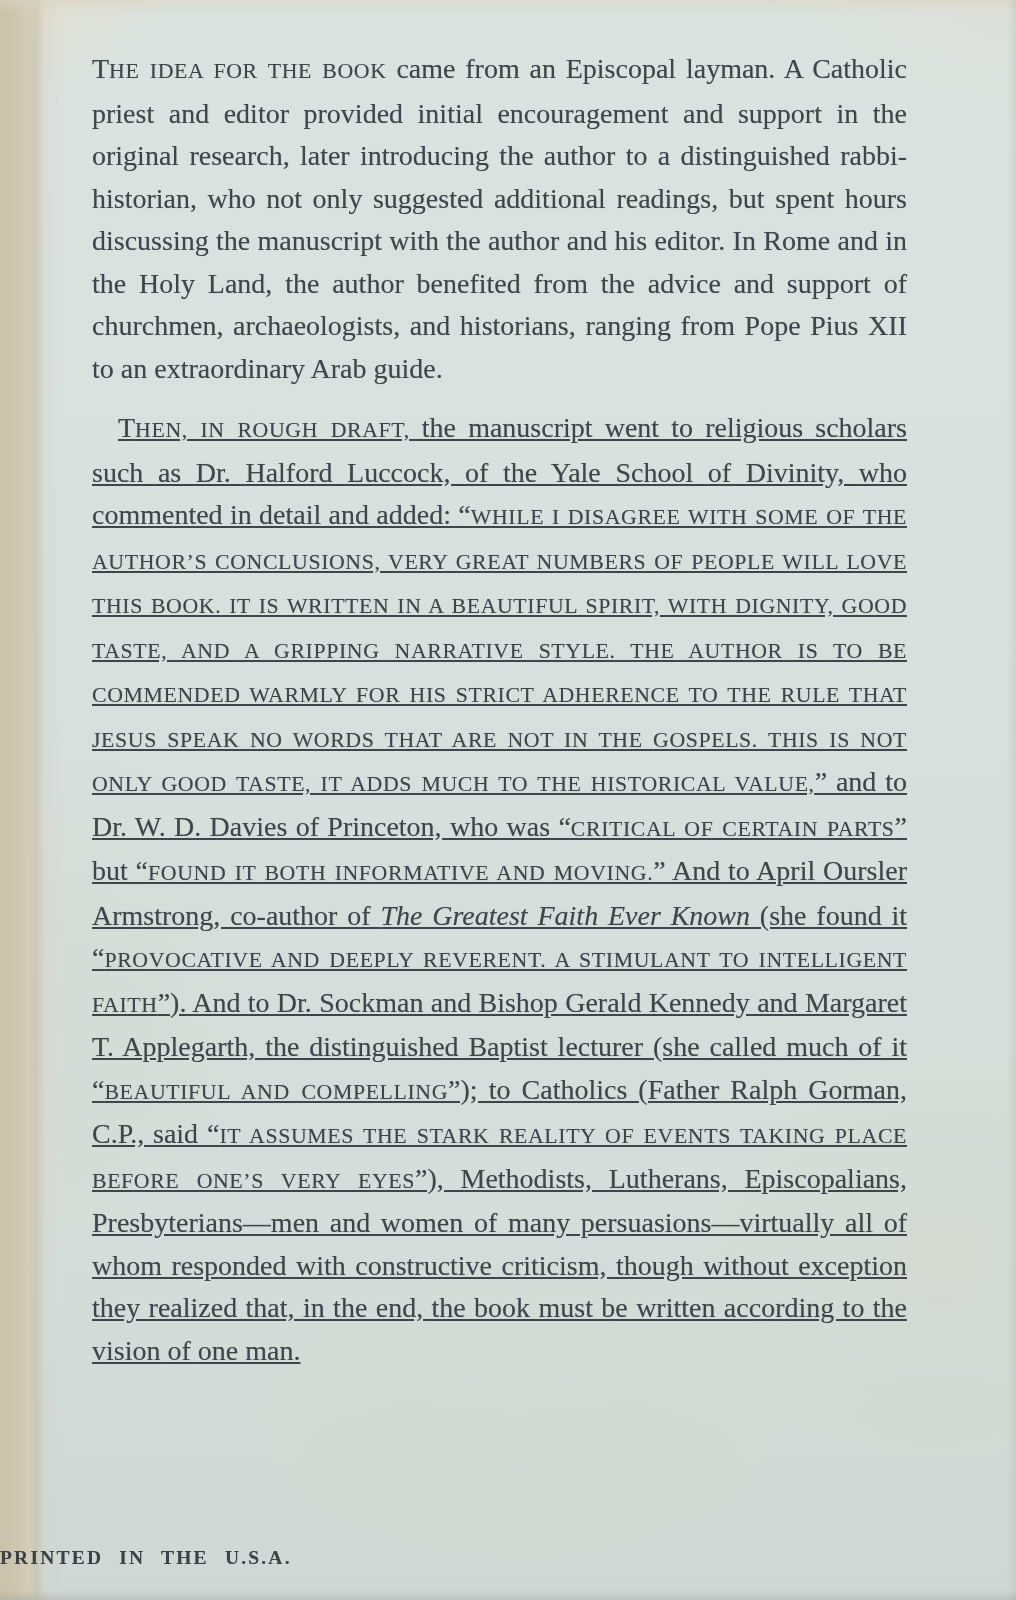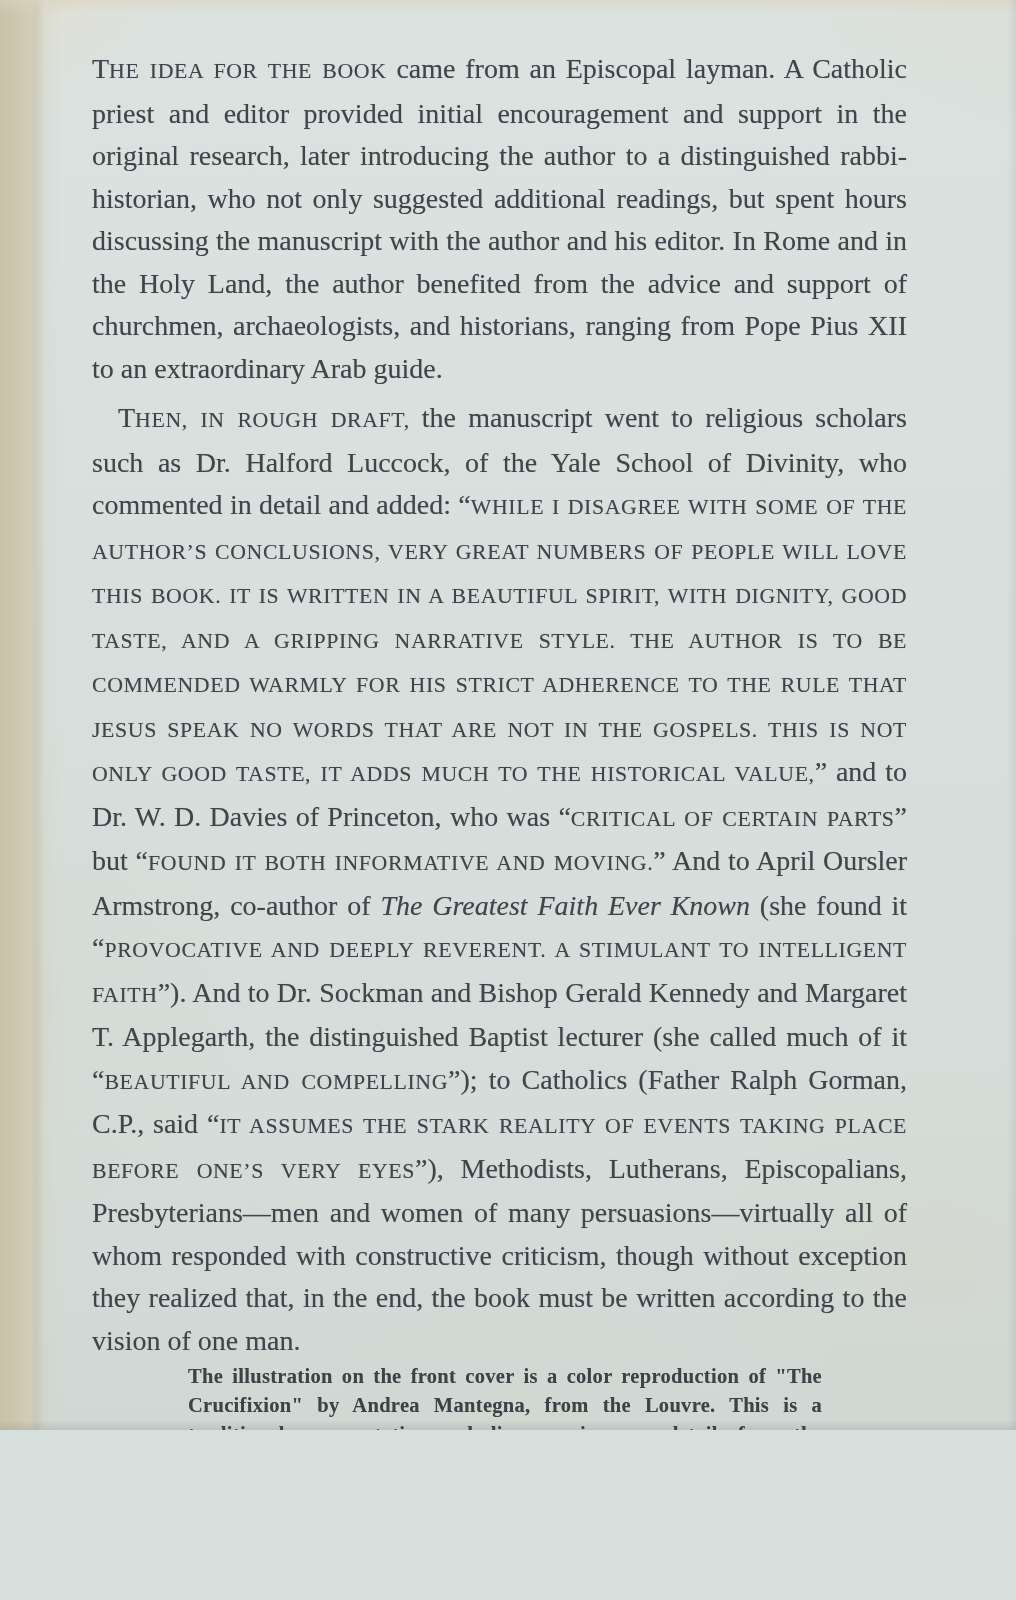--- a/index.html
+++ b/index.html
@@ -9,21 +9,21 @@
   body {
     width: 1016px;
     height: 1600px;
     font-family: "Liberation Serif", "DejaVu Serif", serif;
     background: #d7dfdd;
     overflow: hidden;
   }
   .page {
     position: relative;
     width: 1016px;
-    height: 1430px;
+    height: 1600px;
     background:
       radial-gradient(ellipse 220px 150px at -30px -40px, rgba(228,221,201,0.95) 0%, rgba(228,221,201,0.0) 100%),
       radial-gradient(ellipse 300px 200px at 1030px -60px, rgba(222,218,200,0.45) 0%, rgba(222,218,200,0.0) 100%),
       radial-gradient(ellipse 260px 220px at 940px 1260px, rgba(210,205,175,0.18) 0%, rgba(210,205,175,0.0) 100%),
       radial-gradient(ellipse 300px 160px at 520px 1420px, rgba(214,210,185,0.14) 0%, rgba(214,210,185,0.0) 100%),
       radial-gradient(ellipse 200px 260px at 60px 1000px, rgba(208,204,180,0.15) 0%, rgba(208,204,180,0.0) 100%),
       linear-gradient(180deg, #dbe2e0 0%, #d8e0de 40%, #d5ddda 78%, #d0d8d5 100%);
     overflow: hidden;
   }
   
@@ -69,21 +69,22 @@
     font-size: 28px;
     line-height: 42.5px;
     text-align: justify;
     text-shadow: 0 0 0.7px rgba(63,69,74,0.40);
   }
   .body-copy p {
     margin: 0;
     padding: 0;
   }
   .body-copy p.gap {
-    margin-top: 7px;
+    margin-top: 17px;
+    text-decoration: underline;
   }
   .body-copy p.indent {
     text-indent: 26px;
   }
   .seg-normal { }
   .seg-smallcaps {
     font-size: 0.78em;
     letter-spacing: 0.6px;
     word-spacing: 1.5px;
   }
@@ -128,17 +129,16 @@
   <div class="edge-left"></div>
   <div class="edge-top"></div>
   <div class="edge-bottom"></div>
   <div class="edge-right"></div>
 
   <div class="body-copy">
     <p class="body-para"><span class="seg-normal">T</span><span class="seg-smallcaps">HE IDEA FOR THE BOOK</span><span class="seg-normal"> came from an Episcopal layman. A Catholic priest and editor provided initial encouragement and support in the original research, later introducing the author to a distinguished rabbi-historian, who not only suggested additional readings, but spent hours discussing the manuscript with the author and his editor. In Rome and in the Holy Land, the author benefited from the advice and support of churchmen, archaeologists, and historians, ranging from Pope Pius XII to an extraordinary Arab guide.</span></p>
     <p class="body-para gap indent"><span class="seg-normal">T</span><span class="seg-smallcaps">HEN, IN ROUGH DRAFT,</span><span class="seg-normal"> the manuscript went to religious scholars such as Dr. Halford Luccock, of the Yale School of Divinity, who commented in detail and added: “</span><span class="seg-smallcaps">WHILE I DISAGREE WITH SOME OF THE AUTHOR’S CONCLUSIONS, VERY GREAT NUMBERS OF PEOPLE WILL LOVE THIS BOOK. IT IS WRITTEN IN A BEAUTIFUL SPIRIT, WITH DIGNITY, GOOD TASTE, AND A GRIPPING NARRATIVE STYLE. THE AUTHOR IS TO BE COMMENDED WARMLY FOR HIS STRICT ADHERENCE TO THE RULE THAT JESUS SPEAK NO WORDS THAT ARE NOT IN THE GOSPELS. THIS IS NOT ONLY GOOD TASTE, IT ADDS MUCH TO THE HISTORICAL VALUE,</span><span class="seg-normal">” and to Dr. W. D. Davies of Princeton, who was “</span><span class="seg-smallcaps">CRITICAL OF CERTAIN PARTS</span><span class="seg-normal">” but “</span><span class="seg-smallcaps">FOUND IT BOTH INFORMATIVE AND MOVING.</span><span class="seg-normal">” And to April Oursler Armstrong, co-author of </span><span class="seg-italic">The Greatest Faith Ever Known</span><span class="seg-normal"> (she found it “</span><span class="seg-smallcaps">PROVOCATIVE AND DEEPLY REVERENT. A STIMULANT TO INTELLIGENT FAITH</span><span class="seg-normal">”). And to Dr. Sockman and Bishop Gerald Kennedy and Margaret T. Applegarth, the distinguished Baptist lecturer (she called much of it “</span><span class="seg-smallcaps">BEAUTIFUL AND COMPELLING</span><span class="seg-normal">”); to Catholics (Father Ralph Gorman, C.P., said “</span><span class="seg-smallcaps">IT ASSUMES THE STARK REALITY OF EVENTS TAKING PLACE BEFORE ONE’S VERY EYES</span><span class="seg-normal">”), Methodists, Lutherans, Episcopalians, Presbyterians—men and women of many persuasions—virtually all of whom responded with constructive criticism, though without exception they realized that, in the end, the book must be written according to the vision of one man.</span></p>
   </div>
 
-  <div class="cover-note">The illustration on the front cover is a color reproduction of "The Crucifixion" by Andrea Mantegna, from the Louvre. This is a traditional representation and disagrees in some details from the author's interpretations.</div>
 
   <div class="imprint">PRINTED IN THE U.S.A.</div>
 
 </div>
 
 </body></html>

